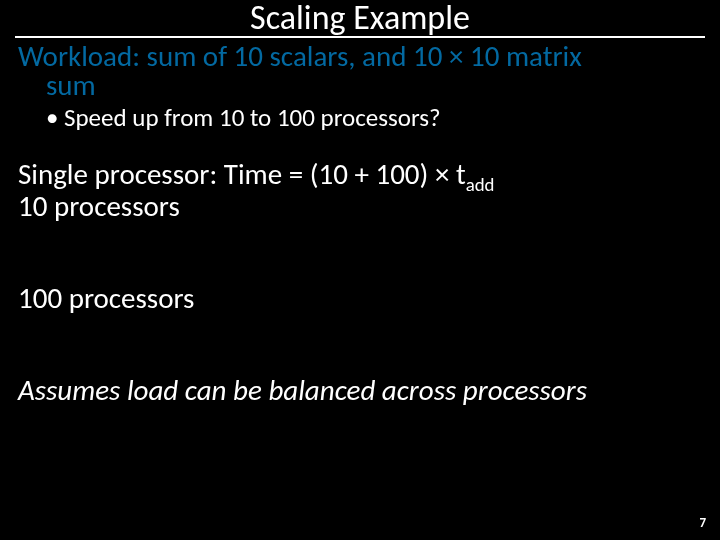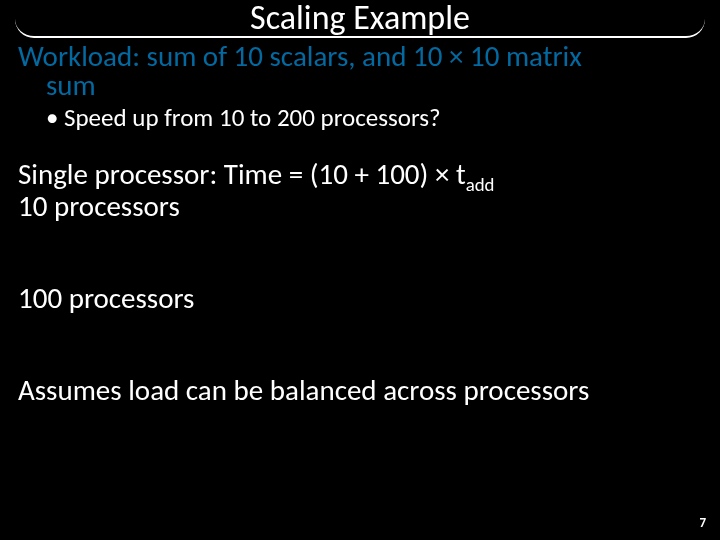--- a/index.html
+++ b/index.html
@@ -1,15 +1,15 @@
 <!DOCTYPE html>
 <html><head>
 <meta charset="utf-8">
 <style>
-  * { margin: 0; padding: 0; box-sizing: border-box; border-radius: 21px; }
+  * { margin: 0; padding: 0; box-sizing: border-box; }
   html, body { width: 720px; height: 540px; }
   body {
     background: #000;
     color: #fff;
     font-family: Calibri, "Segoe UI", Arial, sans-serif;
     position: relative;
     overflow: hidden;
   }
   .slide {
     width: 720px;
@@ -50,21 +50,21 @@
   .sub-bullet .dot {
     display: inline-block;
     width: 18px;
   }
   .line {
     font-size: 29px;
     color: #fff;
     line-height: 1.1;
   }
   .line.tight { margin-bottom: 60px; }
-  .line.last { margin-bottom: 14px; }
+  .line.last { margin-bottom: 14px; font-style: italic; }
   sub {
     font-size: 0.65em;
     vertical-align: sub;
     line-height: 0;
   }
   .pagenum {
     position: absolute;
     right: 14px;
     bottom: 10px;
     font-size: 13px;
@@ -80,21 +80,21 @@
   <div class="title">Scaling Example</div>
 
   <div class="content">
 
     <div class="workload">
       <span>Workload: sum of 10 scalars, and 10 × 10 matrix</span><br>
       <span class="indent">sum</span>
     </div>
 
     <div class="sub-bullet">
-      <span class="dot">•</span><span>Speed up from 10 to 200 processors?</span>
+      <span class="dot">•</span><span>Speed up from 10 to 100 processors?</span>
     </div>
 
     <div class="line">
       <span>Single processor: Time = (10 + 100) × t</span><sub>add</sub>
     </div>
 
     <div class="line tight">10 processors</div>
 
     <div class="line tight">100 processors</div>
 

